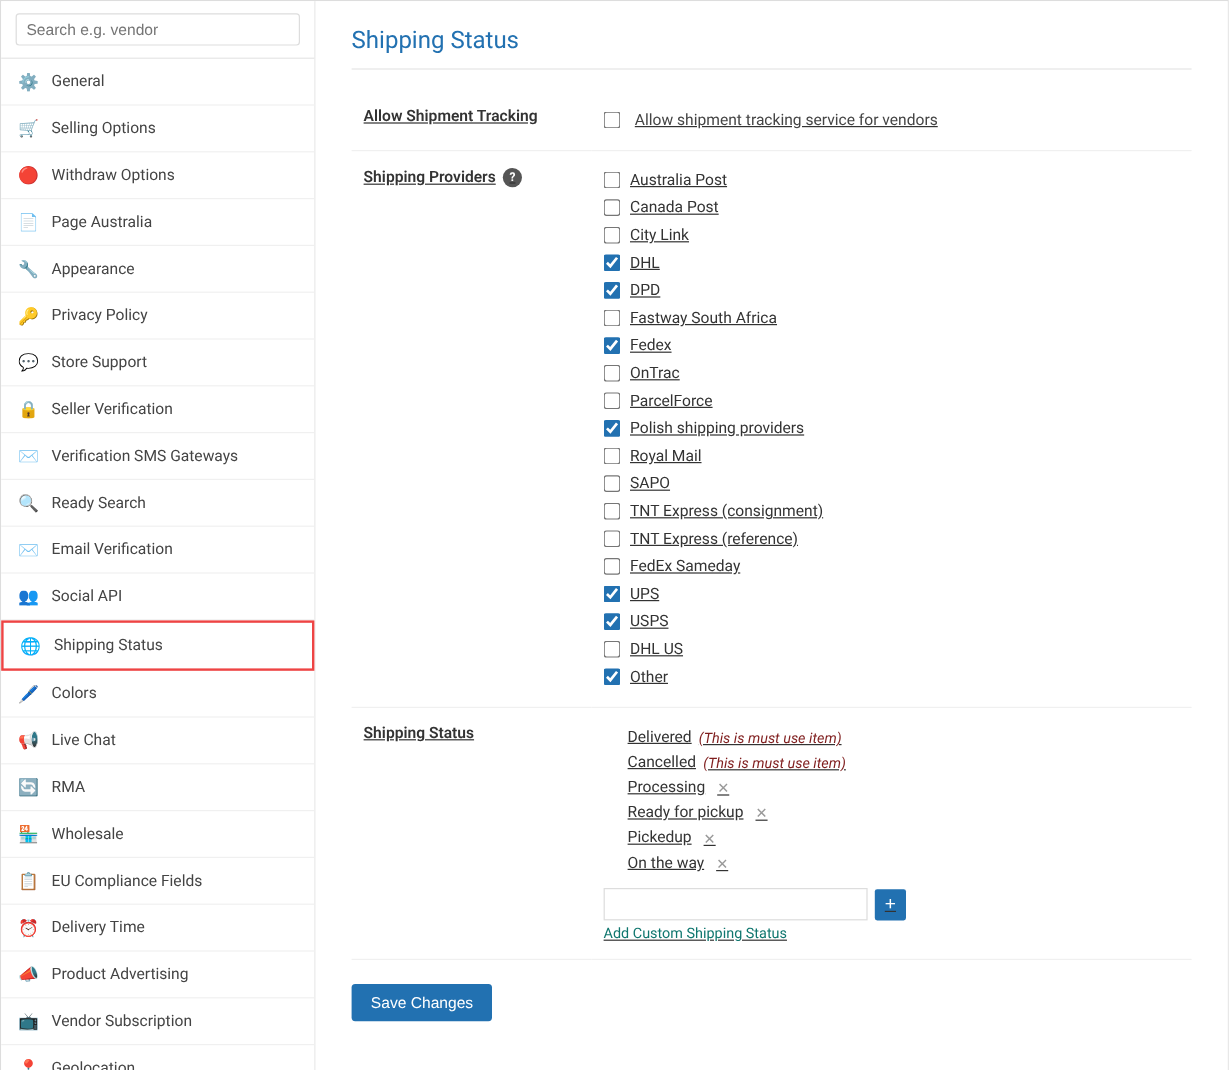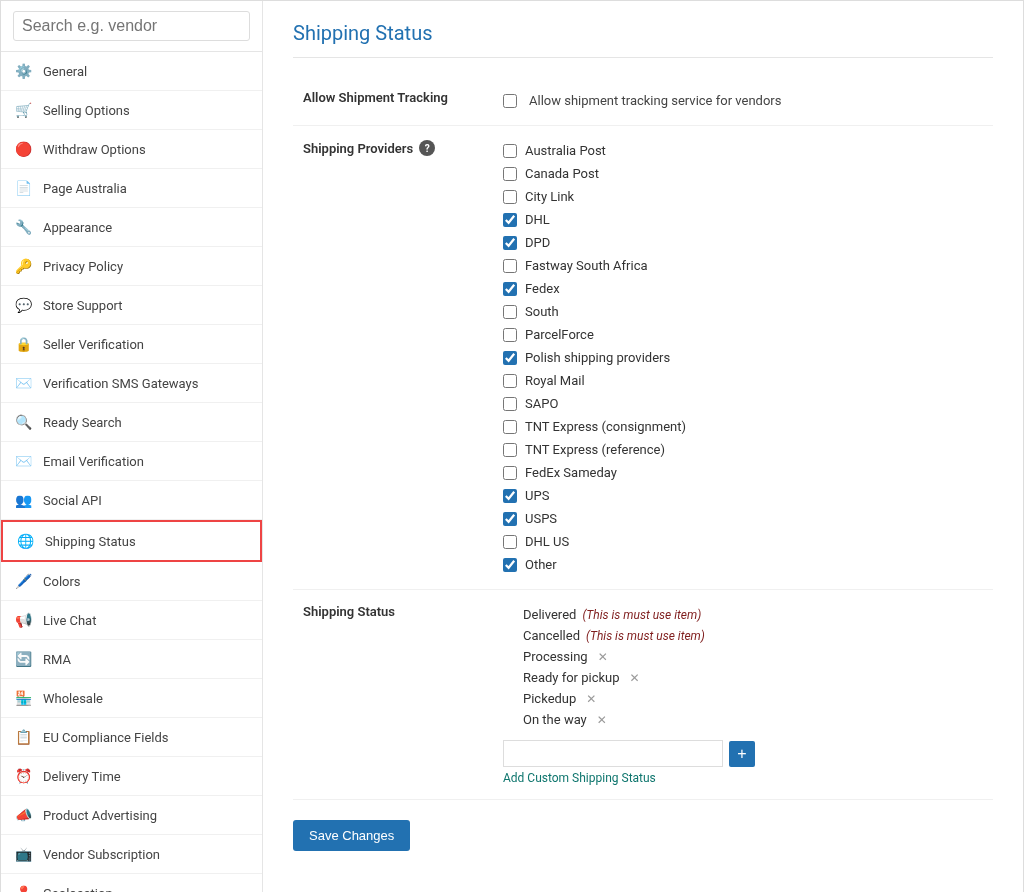--- a/index.html
+++ b/index.html
@@ -2,40 +2,40 @@
 <html><head>
   <meta charset="utf-8">
   <style>
     * { box-sizing: border-box; margin: 0; padding: 0; }
     body { font-family: -apple-system, BlinkMacSystemFont, "Segoe UI", Roboto, sans-serif; font-size: 13px; background: #f1f1f1; color: #333; }
     .app-wrapper { display: flex; min-height: 892px; background: #fff; max-width: 1024px; margin: 0 auto; border: 1px solid #ddd; }
 
     
     .sidebar { width: 262px; min-width: 262px; background: #fff; border-right: 1px solid #e5e5e5; display: flex; flex-direction: column; }
     .sidebar-search { padding: 10px 12px; border-bottom: 1px solid #e5e5e5; }
-    .sidebar-search input { width: 100%; border: 1px solid #ddd; border-radius: 3px; padding: 5px 8px; font-size: 16px; color: #999; outline: none; }
+    .sidebar-search input { width: 100%; border: 1px solid #ddd; border-radius: 3px; padding: 5px 8px; font-size: 13px; color: #999; outline: none; }
     .sidebar-item { display: flex; align-items: center; gap: 10px; padding: 10px 14px; border-bottom: 1px solid #f0f0f0; cursor: pointer; color: #444; font-size: 13px; }
     .sidebar-item.active { border: 2px solid #e44; background: #fff; }
     .sidebar-icon { width: 18px; height: 18px; display: flex; align-items: center; justify-content: center; font-size: 14px; flex-shrink: 0; }
 
     
     .main-content { flex: 1; padding: 20px 30px; background: #fff; overflow-y: auto; }
     .page-title { font-size: 20px; color: #2271b1; font-weight: 400; margin-bottom: 18px; border-bottom: 1px solid #e5e5e5; padding-bottom: 12px; }
 
     
-    .settings-table { width: 100%; border-collapse: collapse; }
+    .settings-table { width: 100%; border-collapse: collapse; text-decoration: underline; }
     .settings-table tr { border-bottom: 1px solid #f0f0f0; }
     .settings-table td { padding: 14px 10px; vertical-align: top; }
     .settings-table td:first-child { width: 200px; font-weight: 600; color: #333; padding-right: 20px; }
 
     .field-label { display: flex; align-items: center; gap: 6px; font-weight: 600; }
     .help-icon { width: 16px; height: 16px; background: #555; color: #fff; border-radius: 50%; display: inline-flex; align-items: center; justify-content: center; font-size: 10px; font-weight: bold; cursor: pointer; }
 
     
-    .checkbox-row { display: flex; align-items: flex-end; gap: 8px; padding: 3px 0; font-size: 13px; }
+    .checkbox-row { display: flex; align-items: flex-start; gap: 8px; padding: 3px 0; font-size: 13px; }
     .checkbox-row input[type="checkbox"] { width: 14px; height: 14px; cursor: pointer; accent-color: #2271b1; }
 
     
     .providers-list { display: flex; flex-direction: column; gap: 2px; }
 
     
     .status-list { list-style: disc; padding-left: 20px; }
     .status-list li { padding: 3px 0; display: flex; align-items: flex-end; gap: 6px; font-size: 13px; }
     .status-must { font-style: italic; color: #7f1d1d; font-size: 12px; }
     .remove-x { color: #999; cursor: pointer; font-size: 12px; margin-left: 4px; }
@@ -200,21 +200,21 @@
                 <div class="checkbox-row">
     <input type="checkbox" style="">
     <span>Fastway South Africa</span>
   </div>
                 <div class="checkbox-row">
     <input type="checkbox" checked="" style="">
     <span>Fedex</span>
   </div>
                 <div class="checkbox-row">
     <input type="checkbox" style="">
-    <span>South</span>
+    <span>OnTrac</span>
   </div>
                 <div class="checkbox-row">
     <input type="checkbox" style="">
     <span>ParcelForce</span>
   </div>
                 <div class="checkbox-row">
     <input type="checkbox" checked="" style="">
     <span>Polish shipping providers</span>
   </div>
                 <div class="checkbox-row">

